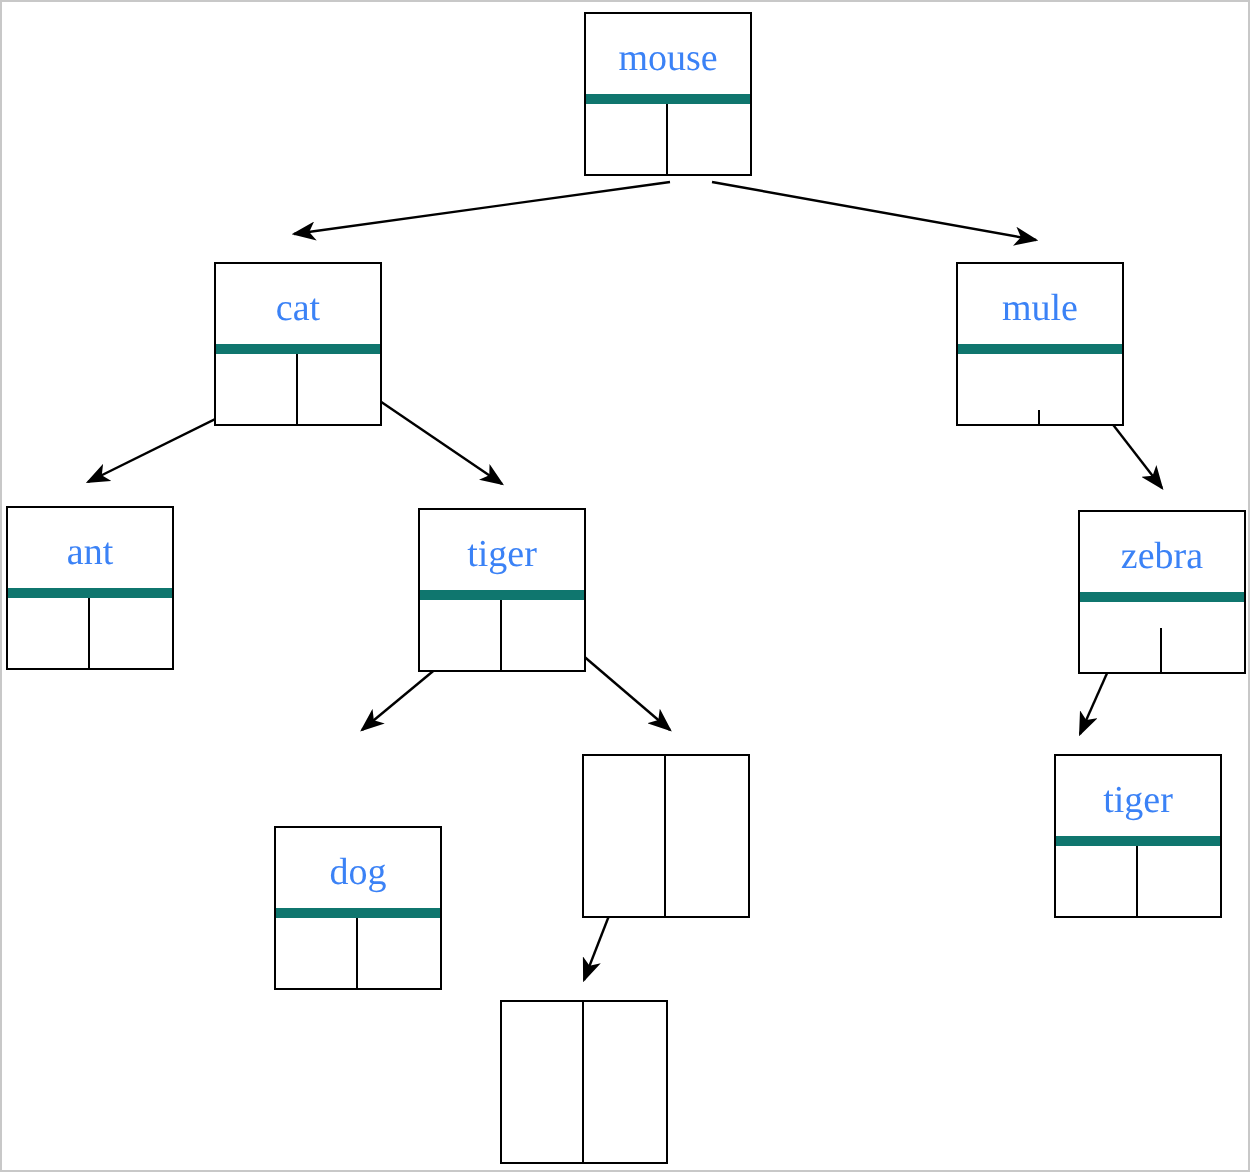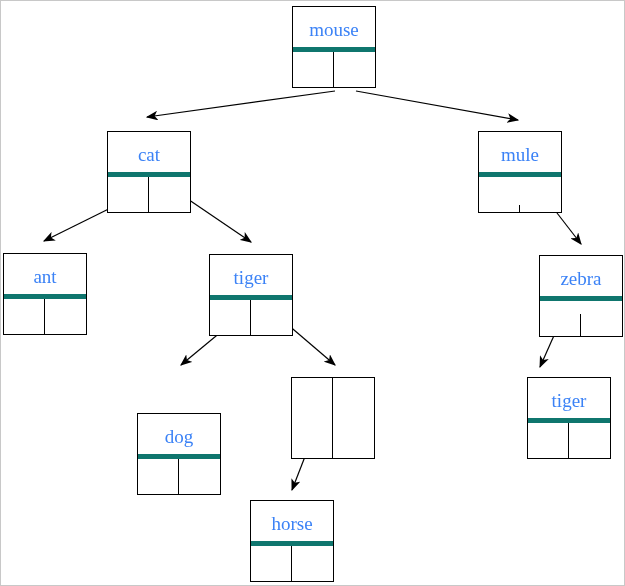--- a/index.html
+++ b/index.html
@@ -139,21 +139,20 @@
         </div>
       </div>
       <div class="node" style="left: 526px; top: 376px;">
         <div class="node-label">tiger</div>
         <div class="node-pointers">
           <div class="ptr-cell left"></div>
           <div class="ptr-cell right"></div>
         </div>
       </div>
       <div class="node" style="left: 249px; top: 499px;">
-        <div class="node-label">horse</div>
         <div class="node-pointers">
           <div class="ptr-cell left"></div>
           <div class="ptr-cell right"></div>
         </div>
       </div>
     </div>
 
 </div>
 
 </body></html>

